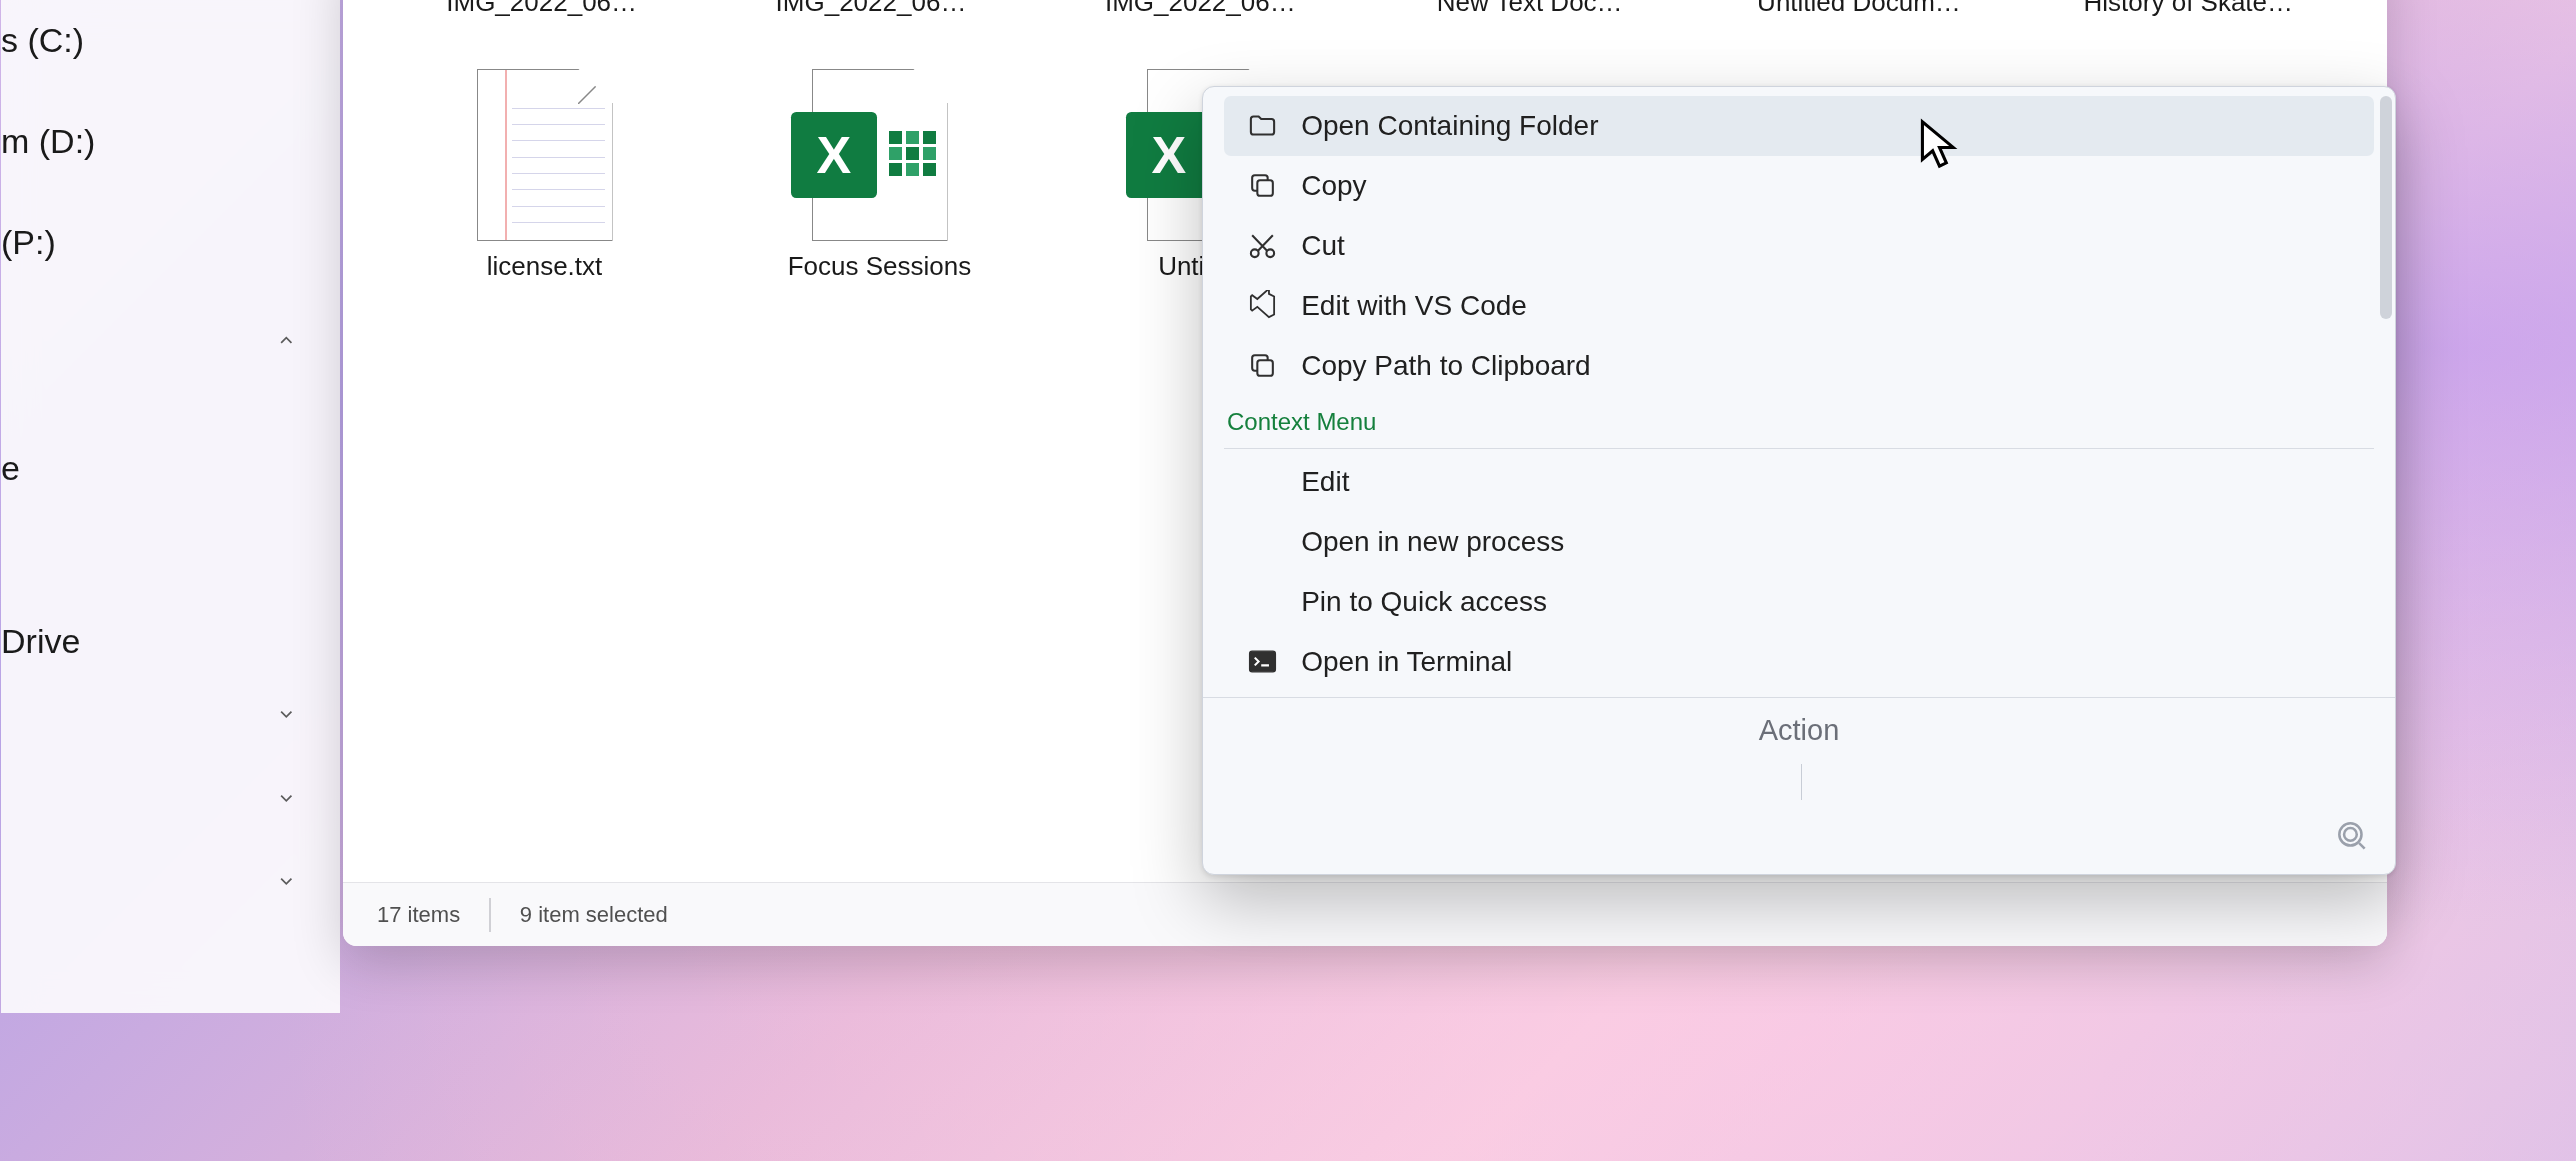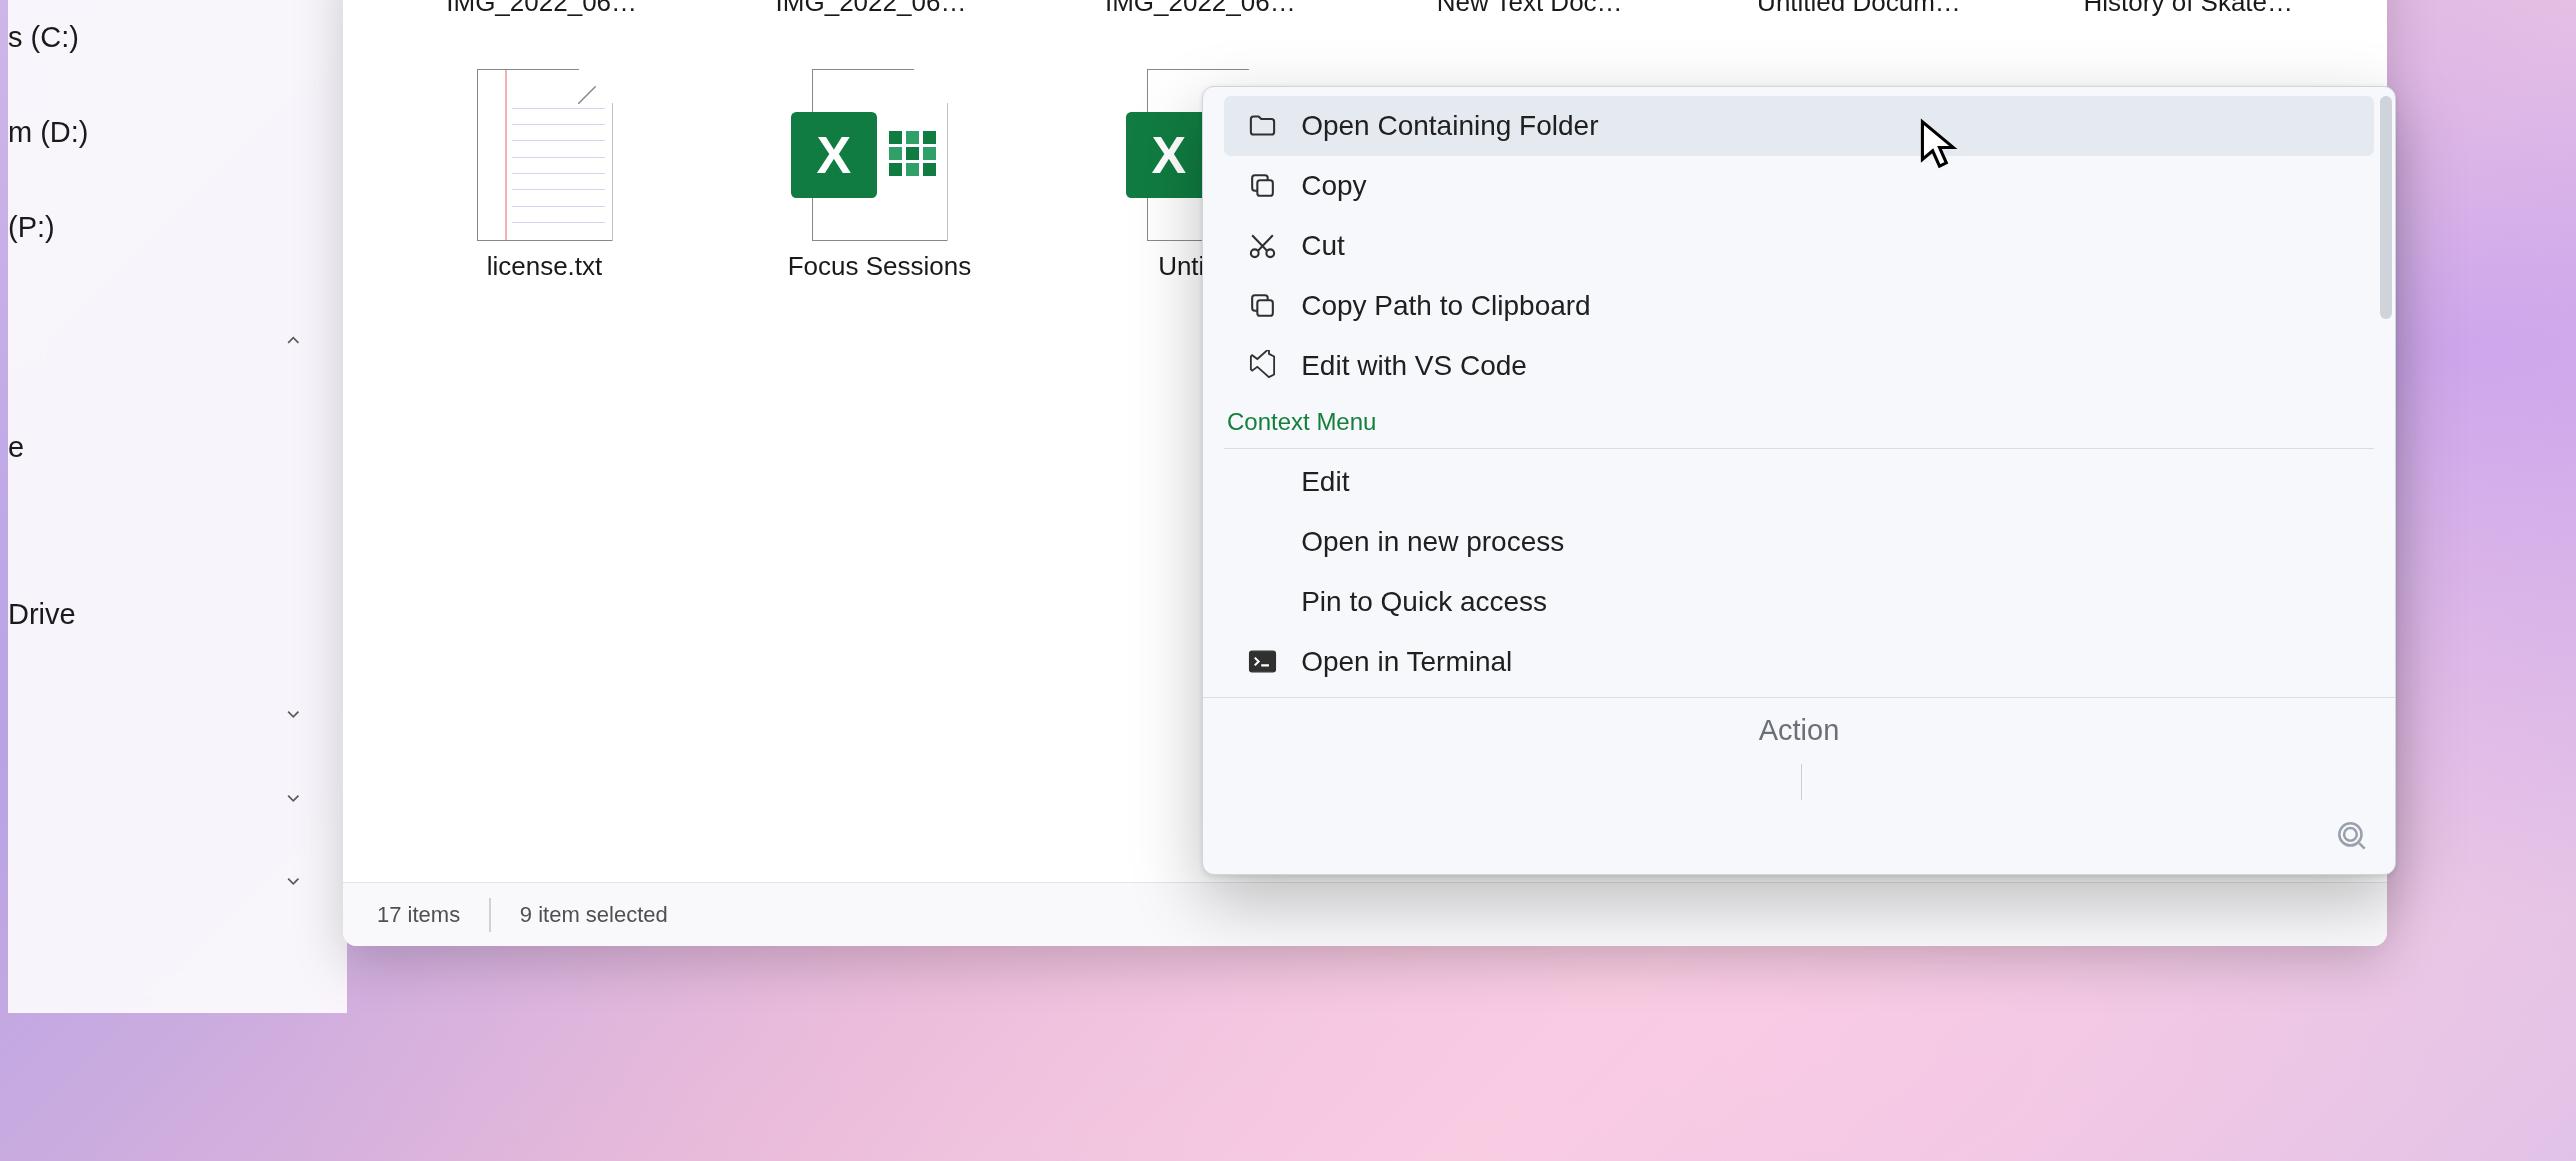--- a/index.html
+++ b/index.html
@@ -16,28 +16,28 @@
     background: radial-gradient(ellipse at 70% 90%, rgba(255,200,230,0.6), transparent 60%);
   }
   .desktop-bg::after {
     content:'';
     position:absolute; inset:0;
     background: radial-gradient(ellipse at 95% 30%, rgba(190,150,240,0.7), transparent 50%);
   }
 
   .sidebar-strip {
     position: absolute;
-    left: 8px;
+    left: 1px;
     top: 0;
     width: 339px;
     height: 1013px;
     background: rgba(252, 251, 253, 0.92);
     backdrop-filter: blur(17px);
     padding-top: 0;
-    font-size: 29px;
+    font-size: 34px;
     color: #1a1a1a;
   }
   .sidebar-strip .item {
     padding: 12px 0 12px 0;
     text-align: left;
     white-space: nowrap;
     overflow: hidden;
     position: relative;
   }
   .chevron {
@@ -357,34 +357,34 @@
         <svg viewBox="0 0 24 24" fill="none" stroke-width="1.6">
           <circle cx="6" cy="18" r="3"></circle>
           <circle cx="18" cy="18" r="3"></circle>
           <path d="M8.5 16 20 4M15.5 16 4 4"></path>
         </svg>
       </span>
     <span>Cut</span>
   </div>
   <div class="menu-item">
     <span class="micon">
+        <svg viewBox="0 0 24 24" fill="#303030">
+          <path d="M17 3l4 2v14l-4 2-9-8-4 3-1-1V5l1-1 4 3 9-8z" fill="none" stroke="#303030" stroke-width="1.4"></path>
+        </svg>
+      </span>
+    <span>Edit with VS Code</span>
+  </div>
+  <div class="menu-item">
+    <span class="micon">
         <svg viewBox="0 0 24 24" fill="none" stroke-width="1.6">
           <rect x="8" y="8" width="12" height="12" rx="2"></rect>
           <path d="M16 8V6a2 2 0 00-2-2H6a2 2 0 00-2 2v8a2 2 0 002 2h2"></path>
         </svg>
       </span>
     <span>Copy Path to Clipboard</span>
-  </div>
-  <div class="menu-item">
-    <span class="micon">
-        <svg viewBox="0 0 24 24" fill="#303030">
-          <path d="M17 3l4 2v14l-4 2-9-8-4 3-1-1V5l1-1 4 3 9-8z" fill="none" stroke="#303030" stroke-width="1.4"></path>
-        </svg>
-      </span>
-    <span>Edit with VS Code</span>
   </div>
 
   <div class="menu-header">Context Menu</div>
   <div class="menu-sep"></div>
 
   <div class="menu-item">
     <span class="micon"></span>
     <span>Edit</span>
   </div>
   <div class="menu-item">

